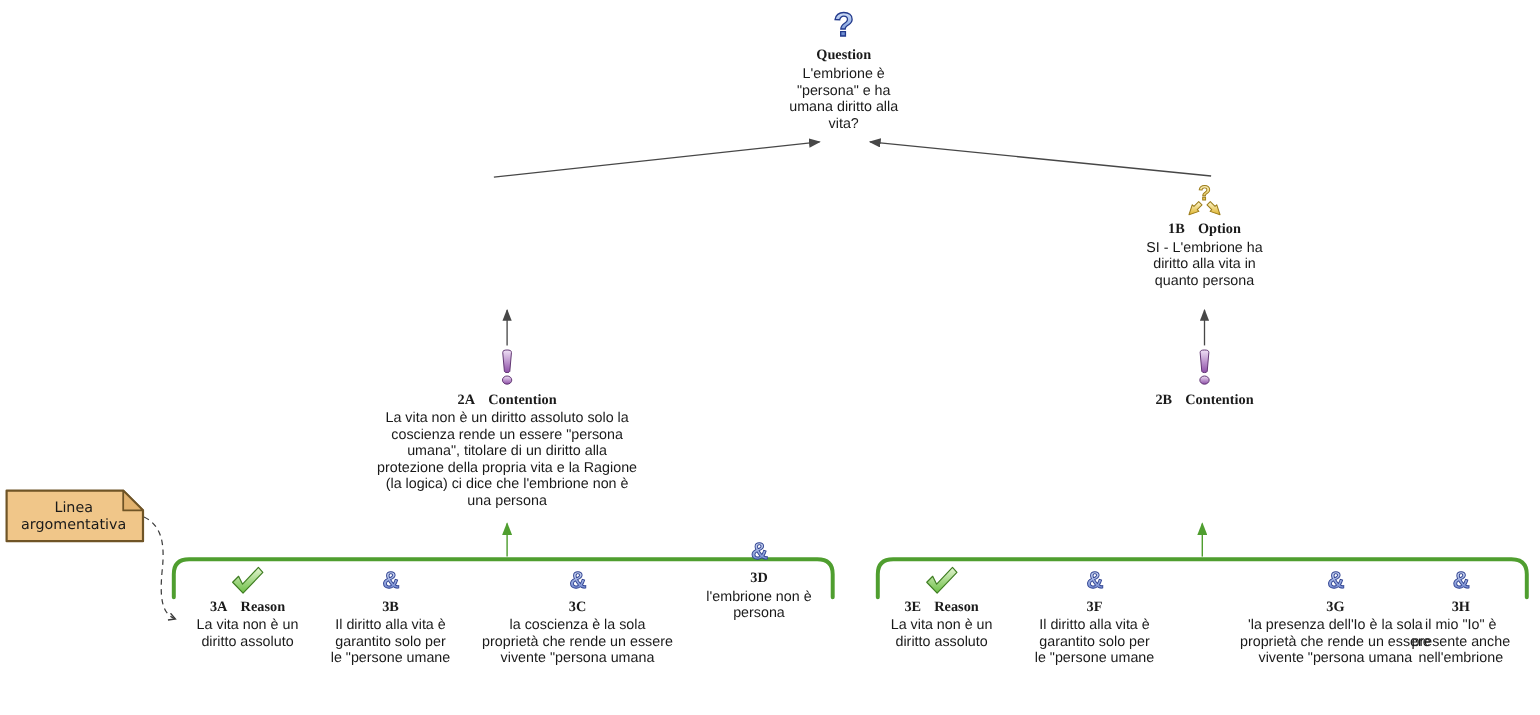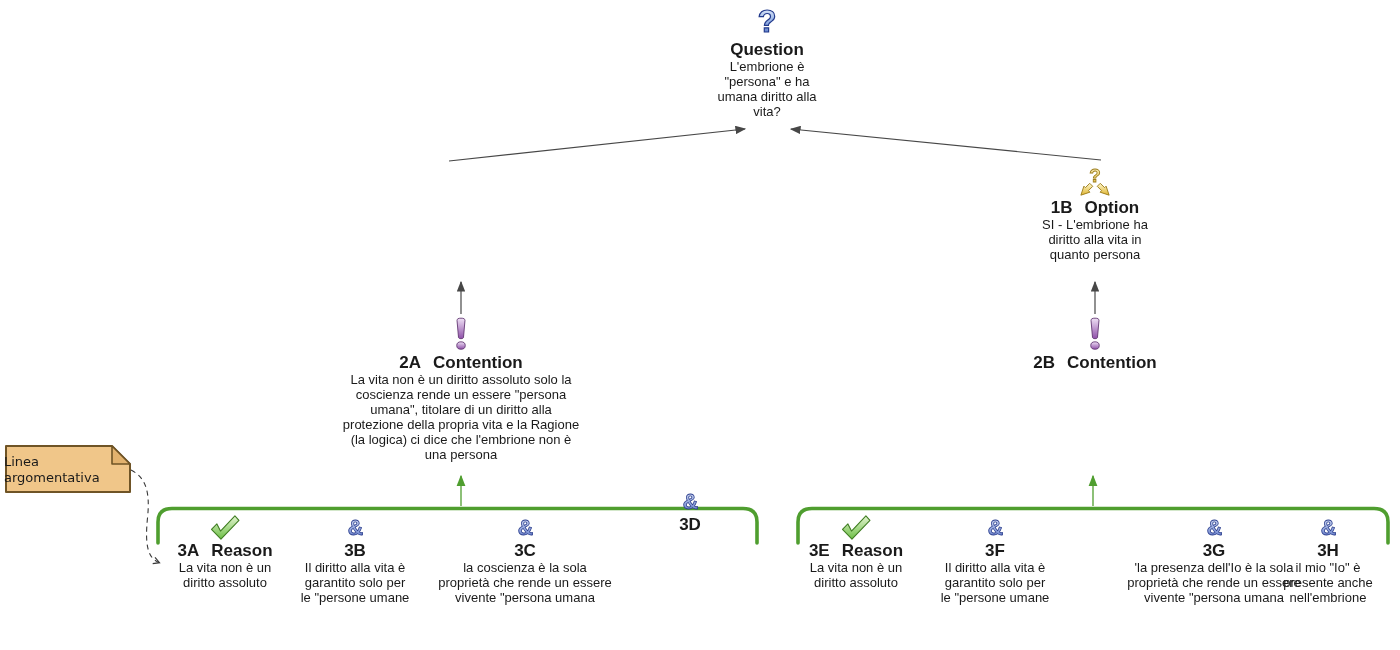--- a/index.html
+++ b/index.html
@@ -1,25 +1,25 @@
 <!DOCTYPE html>
 <html style="--accent-green: #4f9e2f; --wire-dark: #474747; --note-fill: #f0c689; --note-fold: #e2b26e; --note-border: #6f5426; --icon-blue: #4a6cc0; --icon-gold: #e7c23c; --icon-purple: #9a5cb0; --icon-check-green: #74c247;"><head>
 <meta charset="utf-8">
 <style>
   html,body{margin:0;padding:0;background:#ffffff;}
   #canvas{position:relative;width:1400px;height:650px;background:#fff;overflow:hidden;
           font-family:"Liberation Sans","DejaVu Sans",sans-serif;color:#1a1a1a;}
   #wires{position:absolute;left:0;top:0;width:1400px;height:650px;z-index:1;}
   .node{position:absolute;text-align:center;z-index:2;}
   .icon{display:inline-block;vertical-align:top;}
-  .hdr{font-size:17px;font-weight:bold;margin:2px 0 2px 0;line-height:15px;}
+  .hdr{font-size:13px;font-weight:bold;margin:2px 0 2px 0;line-height:15px;font-family:Liberation Serif, serif;}
   .hdr .nid{margin-right:12px;}
   .txt{font-size:13px;line-height:15px;white-space:pre-line;}
   .note-text{position:absolute;left:4px;top:454px;width:126px;z-index:3;
-             font-size:13px;line-height:16px;text-align:left;white-space:pre-line;
+             font-size:13px;line-height:16px;text-align:center;white-space:pre-line;
              font-family:"DejaVu Sans",sans-serif;}
 </style>
 </head>
 <body>
 
 <div id="canvas">
 
   <svg width="0" height="0" style="position:absolute" aria-hidden="true">
     <defs>
       <linearGradient id="gBlue" x1="0" y1="0" x2="0" y2="1">
@@ -187,20 +187,22 @@
 vivente "persona umana</div>
   </div>
 
   <div class="node" style="left:605px;top:488px;width:170px">
     <svg class="icon" width="27" height="27">
         <use href="#ic-amp"></use>
       </svg>
     <div class="hdr">
       <span>3D</span>
     </div>
+    <div class="txt">l'embrione non è
+persona</div>
   </div>
 
   <div class="node" style="left:771px;top:514px;width:170px">
     <svg class="icon" width="32" height="27">
         <use href="#ic-check"></use>
       </svg>
     <div class="hdr">
       <span class="nid">3E</span><span class="typ">Reason</span>
     </div>
     <div class="txt">La vita non è un

